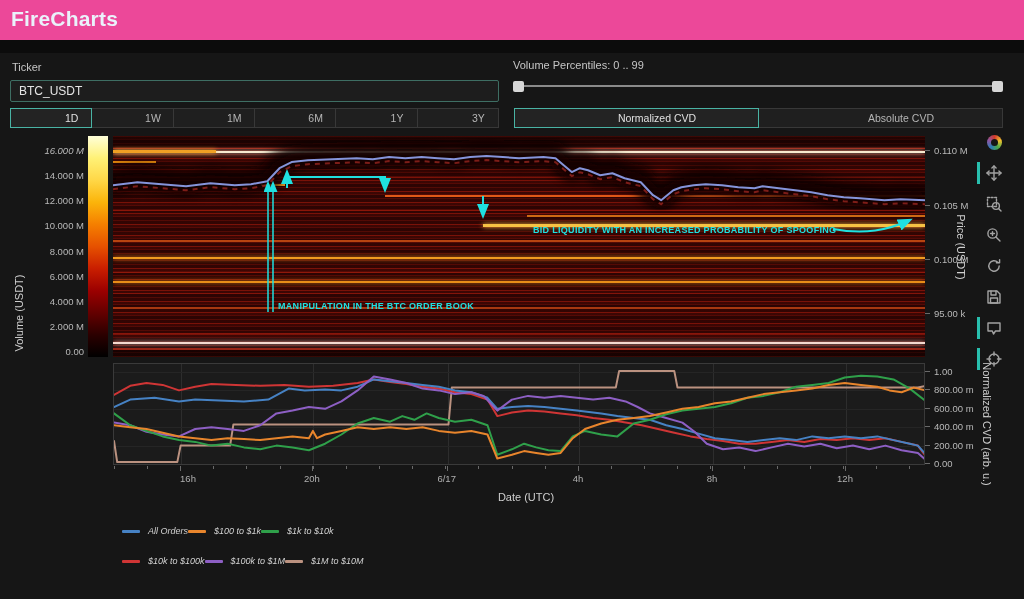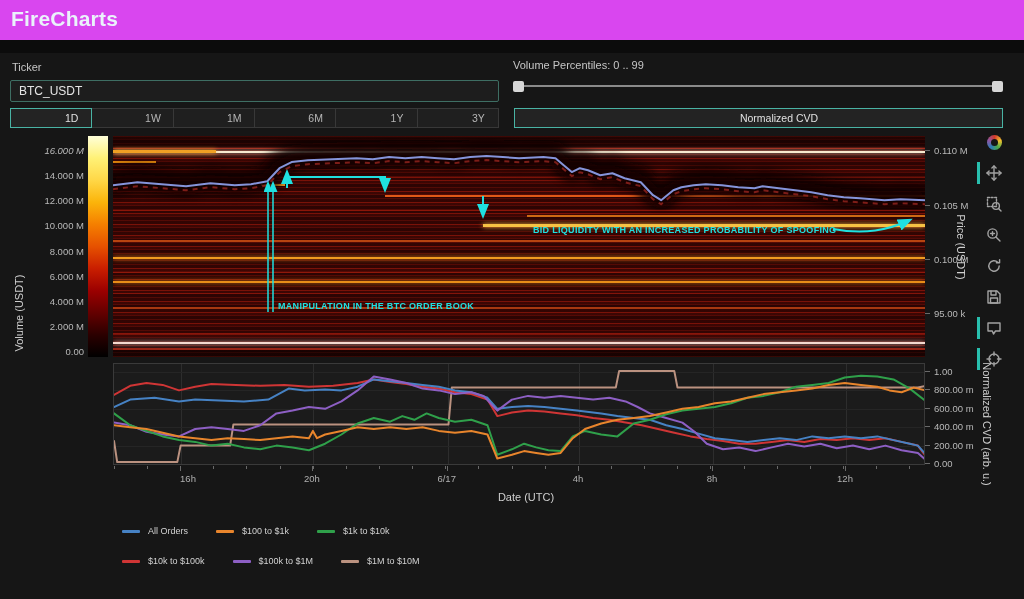--- a/index.html
+++ b/index.html
@@ -1,20 +1,20 @@
 <!DOCTYPE html>
 <html><head>
 <meta charset="utf-8">
 <style>
   html,body{margin:0;padding:0;background:#101010;}
   *{box-sizing:border-box;}
   .app{position:relative;width:1024px;height:599px;background:#161616;overflow:hidden;
        font-family:"Liberation Sans","DejaVu Sans",sans-serif;color:#ccc;}
   
-  .hdr{position:absolute;left:0;top:0;width:1024px;height:40px;background:#d946ef;}
+  .hdr{position:absolute;left:0;top:0;width:1024px;height:40px;background:#ec4899;}
   .hdr .title{position:absolute;left:11px;top:7px;font-size:21px;font-weight:600;color:#eaf2fb;letter-spacing:.2px;}
   .hdr-strip{position:absolute;left:0;top:40px;width:1024px;height:13px;background:#0c0c0c;}
   
   .lbl{position:absolute;font-size:11px;color:#c6c6c6;}
   .ticker-input{position:absolute;left:10px;top:80px;width:489px;height:22px;background:#1d1d1d;
     border:1px solid #3e6e63;border-radius:2px;color:#e6e6e6;font-size:12px;padding:0 8px;
     font-family:"Liberation Sans","DejaVu Sans",sans-serif;}
   .btn-row{position:absolute;display:flex;}
   .btn{flex:1;height:20px;background:#1f1f1f;border:1px solid #383838;margin-left:-1px;
     color:#b5b5b5;font-size:10.5px;display:flex;align-items:center;justify-content:center;cursor:pointer;padding-left:41px;}
@@ -53,21 +53,21 @@
   
   #toolbar{position:absolute;left:984px;top:131px;display:flex;flex-direction:column;gap:9px;}
   .tool{position:relative;width:20px;height:22px;display:flex;align-items:center;justify-content:center;cursor:pointer;}
   .tool svg{stroke:#a3a3a3;fill:none;stroke-width:1.4;stroke-linecap:round;stroke-linejoin:round;}
   .tool.active::before{content:"";position:absolute;left:-7px;top:0;bottom:0;width:3px;background:#28bfae;}
   .logo-ring{position:relative;width:15px;height:15px;border-radius:50%;
     background:conic-gradient(#d3382c,#f2c12e,#4aa948,#2c7cb8,#8b58a4,#d3382c);}
   .logo-ring::after{content:"";position:absolute;inset:4px;background:#161616;border-radius:50%;}
   
   #legend{position:absolute;left:122px;top:526px;display:flex;flex-direction:column;gap:20px;}
-  .leg-row{display:flex;gap:28px;}
+  .leg-row{display:flex;font-style:italic;}
   .leg-item{display:flex;align-items:center;gap:8px;}
   .leg-swatch{width:18px;height:3px;border-radius:1px;}
   .leg-label{font-size:9px;color:#d2d2d2;}
 </style>
 </head>
 <body>
 
 <div class="app">
   <div class="hdr">
     <span class="title">FireCharts</span>
@@ -86,20 +86,21 @@
     </div>
 
   <div class="lbl" style="left:513px;top:59px;">Volume Percentiles: 0 .. 99</div>
   <div class="slider">
     <div class="track"></div>
     <div class="handle h-min"></div>
     <div class="handle h-max"></div>
   </div>
   <div class="btn-row" id="cvd-row" style="left:514px;top:108px;width:489px;">
       <div class="btn sel">Normalized CVD</div>
+      <div class="btn">Absolute CVD</div>
     </div>
 
   <div class="rot-l" style="left:19px;top:313px;">Volume (USDT)</div>
   <div id="colorbar" style="background: linear-gradient(rgb(255, 255, 217), rgb(255, 241, 118), rgb(255, 215, 71), rgb(251, 180, 10), rgb(245, 127, 0), rgb(230, 81, 0), rgb(201, 30, 0), rgb(155, 0, 0), rgb(100, 0, 0), rgb(43, 0, 0), rgb(0, 0, 0));"></div>
   <div id="colorbar-ticks">
       <div class="tick-lab right-al" style="left: 24px; top: 150px; width: 60px; font-style: italic;">16.000 M</div>
       <div class="tick-lab right-al" style="left: 24px; top: 175.125px; width: 60px;">14.000 M</div>
       <div class="tick-lab right-al" style="left: 24px; top: 200.25px; width: 60px;">12.000 M</div>
       <div class="tick-lab right-al" style="left: 24px; top: 225.375px; width: 60px;">10.000 M</div>
       <div class="tick-lab right-al" style="left: 24px; top: 250.5px; width: 60px;">8.000 M</div>

